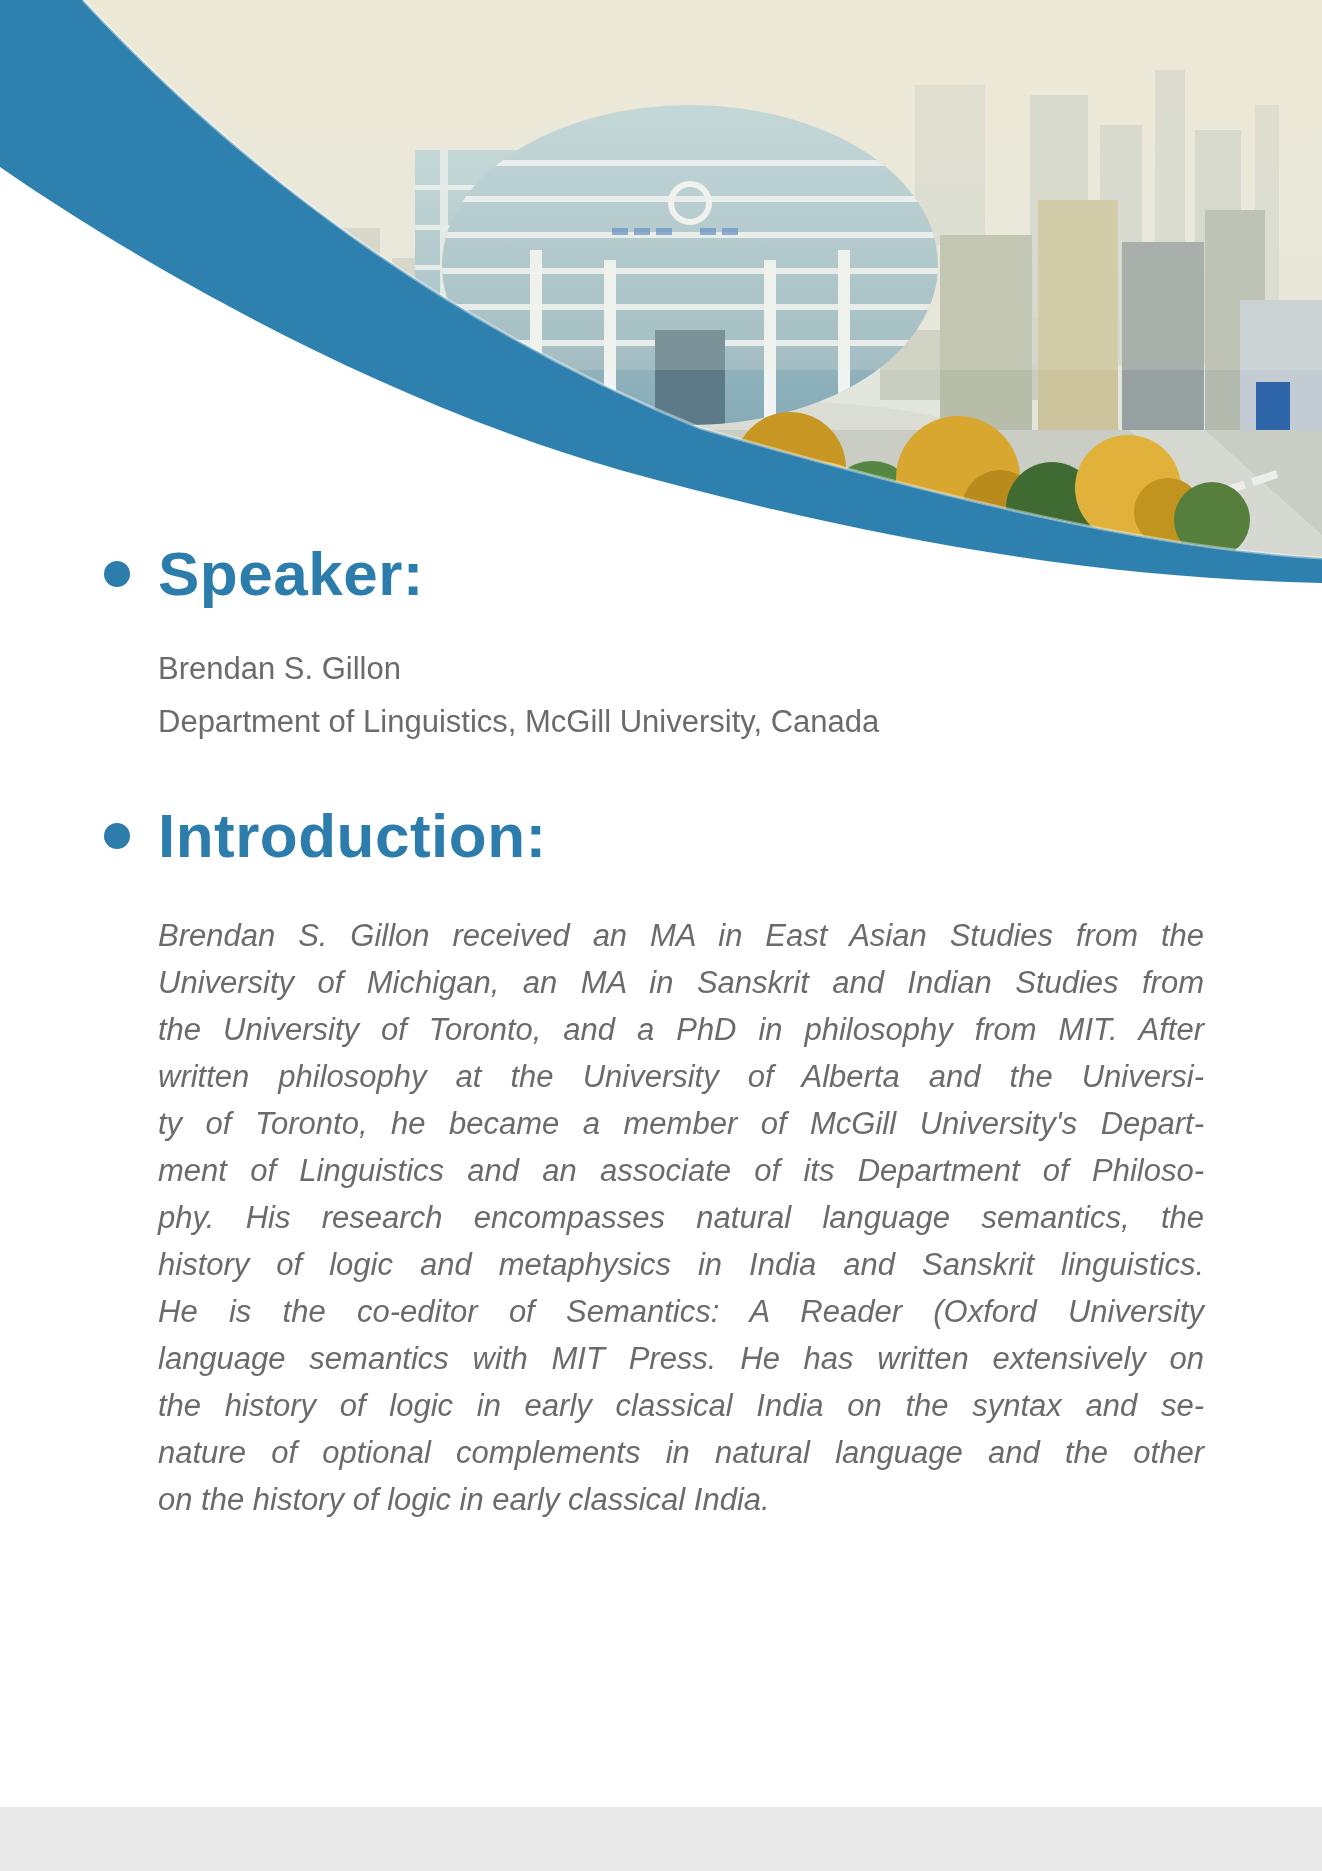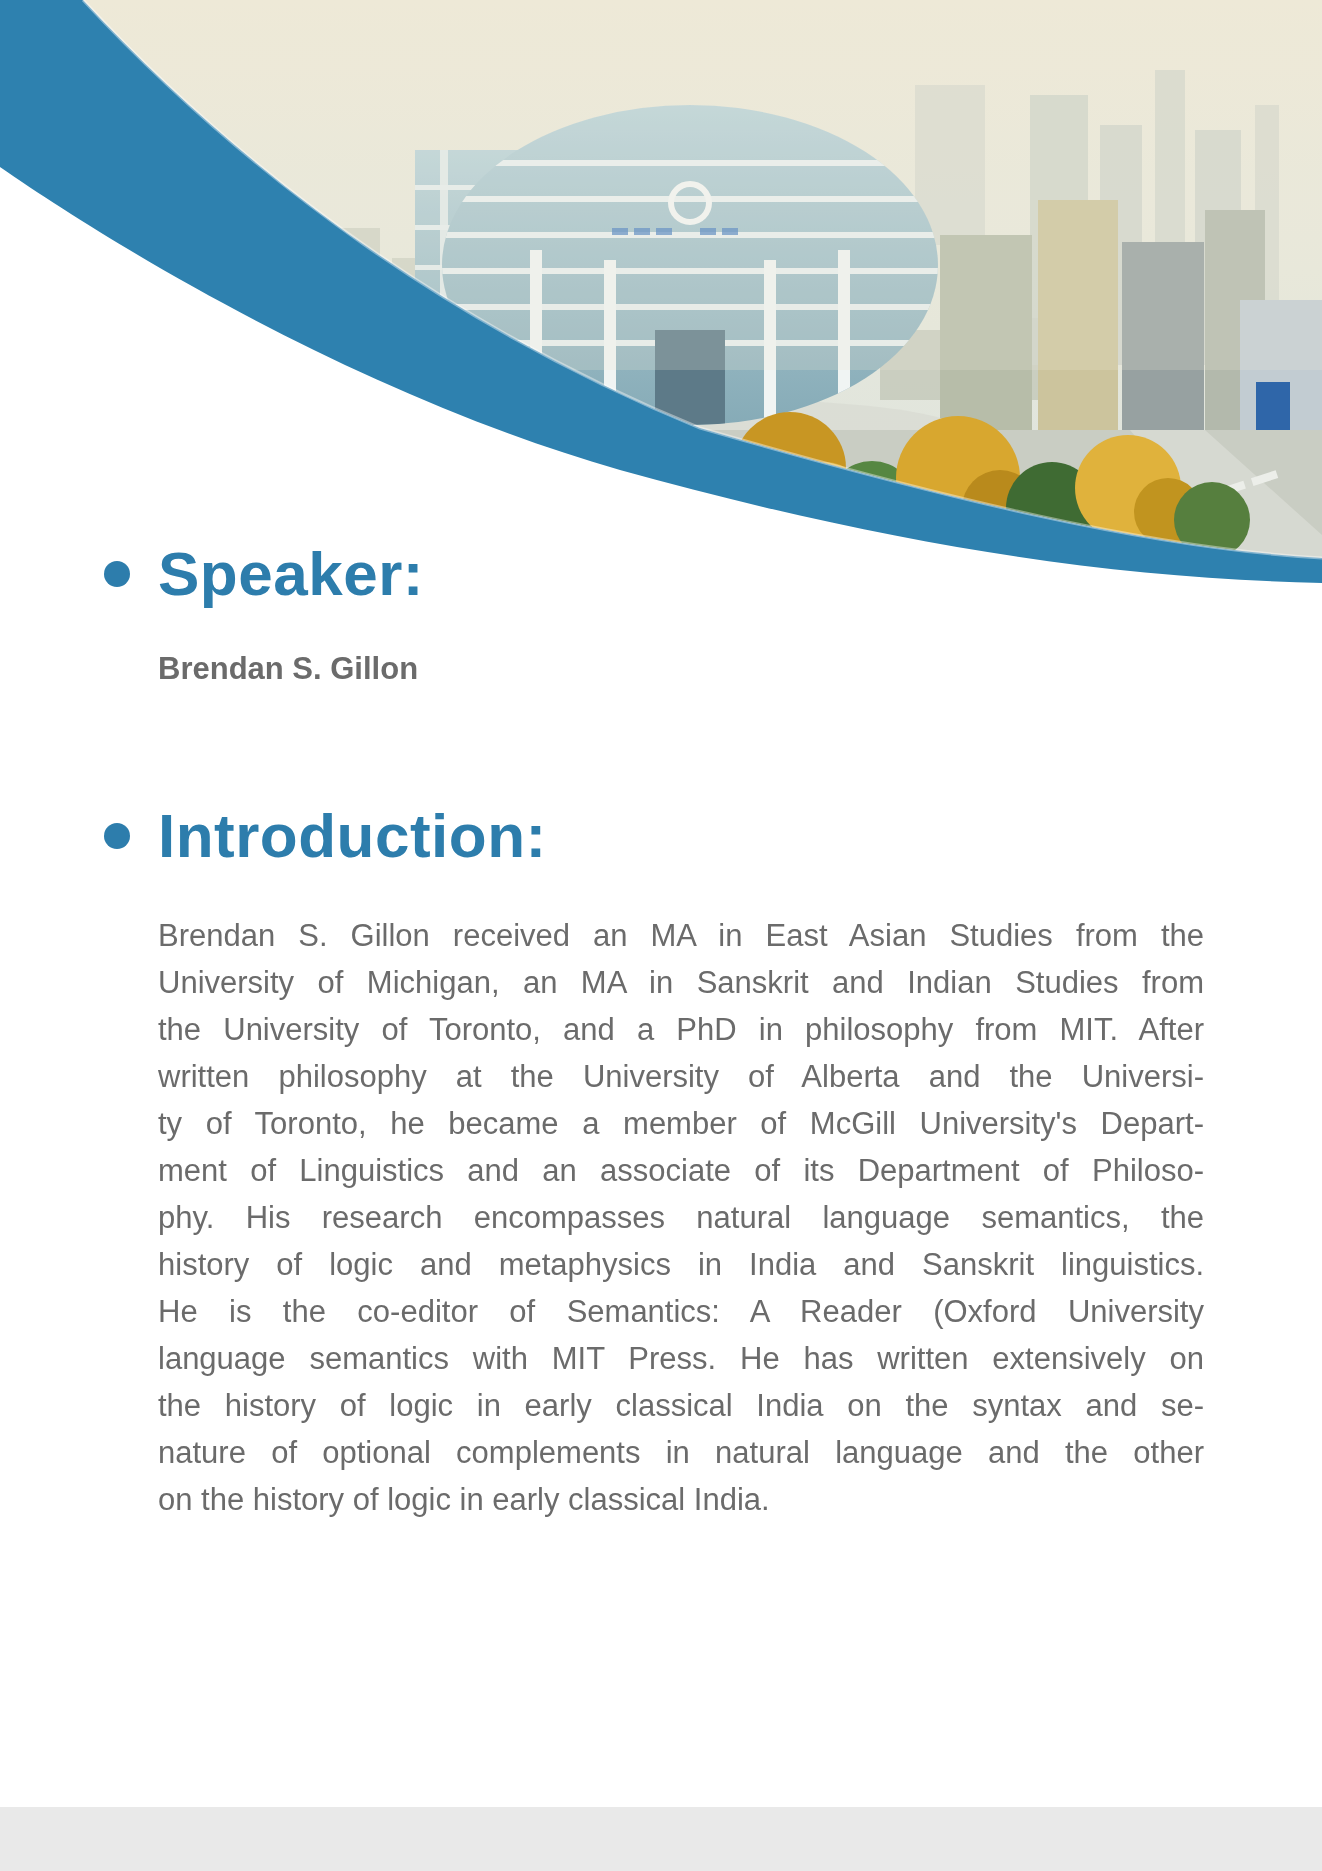--- a/index.html
+++ b/index.html
@@ -29,30 +29,31 @@
     background:var(--heading-blue,#2d7dac);
     margin-right:28px;flex:0 0 auto;
   }
   .speaker-heading{top:536px;}
   .intro-heading{top:798px;}
   .byline{
     position:absolute;left:158px;margin:0;
     color:var(--body-gray,#6b6b6b);
     font-size:31px;line-height:38px;white-space:nowrap;
   }
-  .speaker-name{top:650px;font-weight:bold;}
+  .speaker-name{top:650px;}
   .speaker-affiliation{top:703px;}
   .intro-paragraph{
     position:absolute;left:158px;top:912px;width:1046px;
     color:var(--body-gray,#6b6b6b);
     font-size:31px;line-height:47px;
   }
   .para-line{
     text-align:justify;
     text-align-last:justify;
+    font-style:italic;
   }
   .para-line.last{text-align-last:left;}
 </style>
 </head>
 <body>
 
 <div class="poster">
 
   <svg class="hero" viewBox="0 0 1322 600" aria-hidden="true">
     <defs>
@@ -183,20 +184,21 @@
 
     <path d="M83,0 C250,180 460,330 700,428 C950,500 1150,548 1322,558 L1322,583 C1100,578 880,542 620,470 C360,395 120,250 0,167 L0,0 Z" fill="var(--band-blue,#2e81af)"></path>
     <path d="M83,0 C250,180 460,330 700,428 C950,500 1150,548 1322,558" fill="none" stroke="#ffffff" stroke-opacity="0.4" stroke-width="3"></path>
   </svg>
 
   <h1 class="heading-row speaker-heading">
     <span class="bullet"></span>
     <span>Speaker:</span>
   </h1>
   <p class="byline speaker-name">Brendan S. Gillon</p>
+  <p class="byline speaker-affiliation">Department of Linguistics, McGill University, Canada</p>
 
   <h1 class="heading-row intro-heading">
     <span class="bullet"></span>
     <span>Introduction:</span>
   </h1>
   <div class="intro-paragraph">
       <div class="para-line">Brendan S. Gillon received an MA in East Asian Studies from the</div>
       <div class="para-line">University of Michigan, an MA in Sanskrit and Indian Studies from</div>
       <div class="para-line">the University of Toronto, and a PhD in philosophy from MIT. After</div>
       <div class="para-line">written philosophy at the University of Alberta and the Universi-</div>

